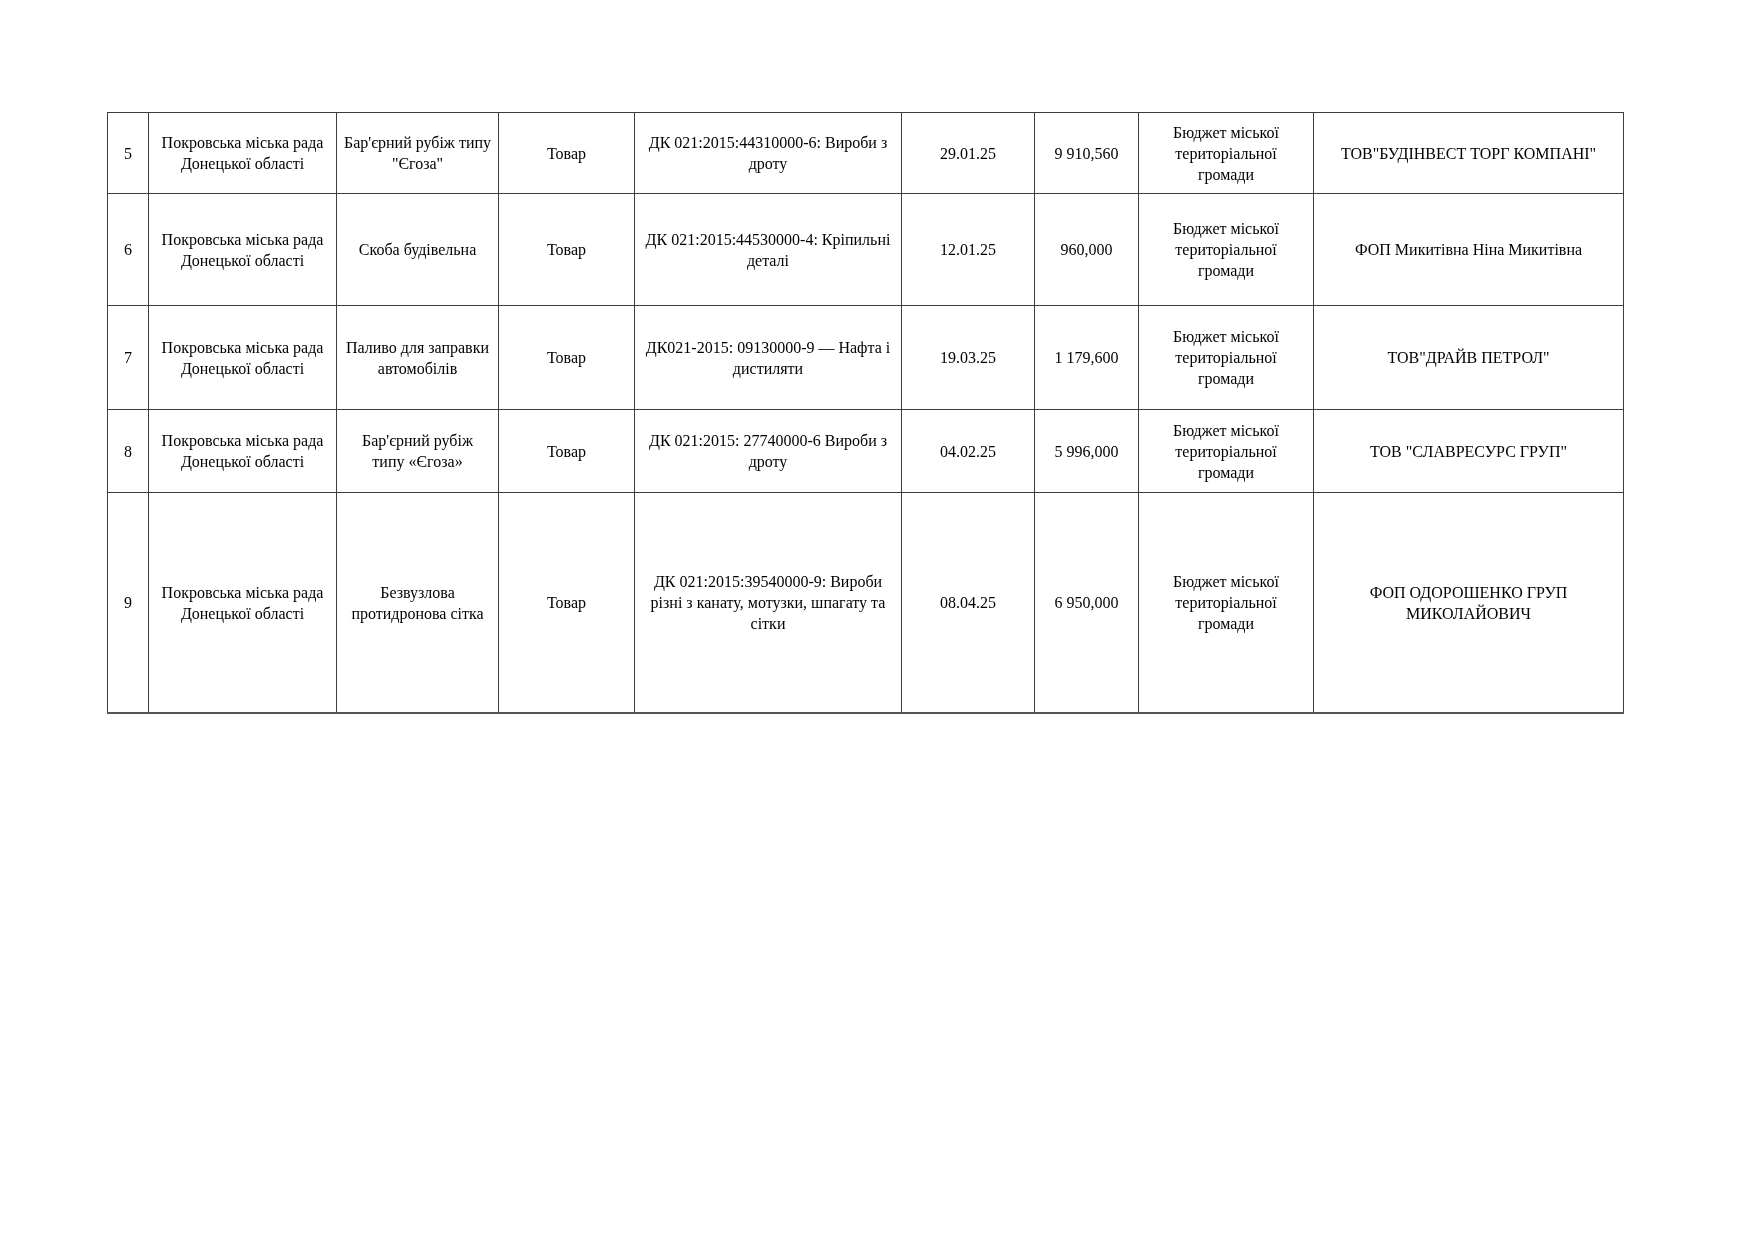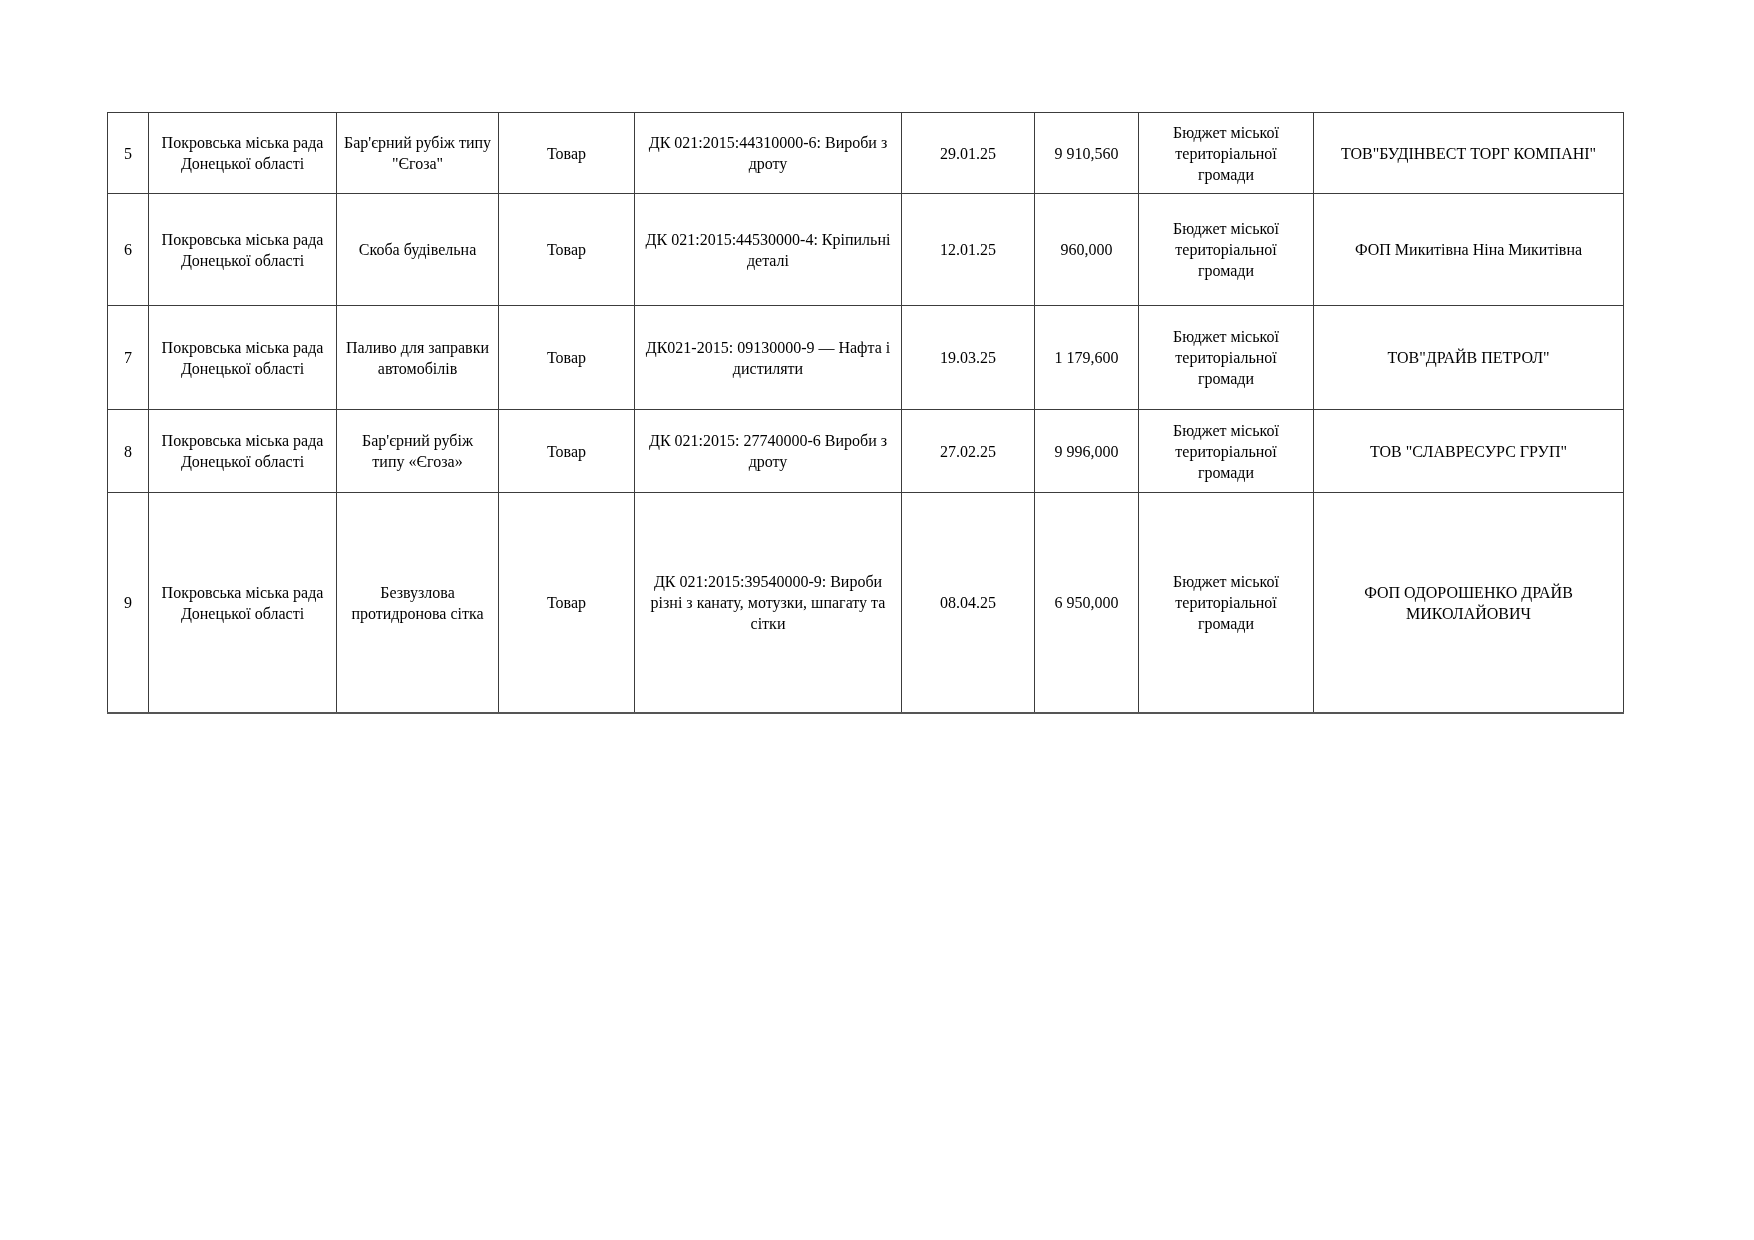--- a/index.html
+++ b/index.html
@@ -123,40 +123,40 @@
         </tr>
         <tr class="r3">
           <td class="c-num">8</td>
           <td class="c-customer">Покровська міська рада
 Донецької області</td>
           <td class="c-item">Бар'єрний рубіж
 типу «Єгоза»</td>
           <td class="c-type">Товар</td>
           <td class="c-dk">ДК 021:2015: 27740000-6 Вироби з
 дроту</td>
-          <td class="c-date">27.02.25</td>
-          <td class="c-amount">9 996,000</td>
+          <td class="c-date">04.02.25</td>
+          <td class="c-amount">5 996,000</td>
           <td class="c-budget">Бюджет міської
 територіальної
 громади</td>
           <td class="c-supplier">ТОВ "СЛАВРЕСУРС ГРУП"</td>
         </tr>
         <tr class="r4">
           <td class="c-num">9</td>
           <td class="c-customer">Покровська міська рада
 Донецької області</td>
           <td class="c-item">Безвузлова
 протидронова сітка</td>
           <td class="c-type">Товар</td>
           <td class="c-dk">ДК 021:2015:39540000-9: Вироби
 різні з канату, мотузки, шпагату та
 сітки</td>
           <td class="c-date">08.04.25</td>
           <td class="c-amount">6 950,000</td>
           <td class="c-budget">Бюджет міської
 територіальної
 громади</td>
-          <td class="c-supplier">ФОП ОДОРОШЕНКО ДРАЙВ
+          <td class="c-supplier">ФОП ОДОРОШЕНКО ГРУП
 МИКОЛАЙОВИЧ</td>
         </tr>
       </tbody>
   </table>
 </div>
 
 </body></html>

